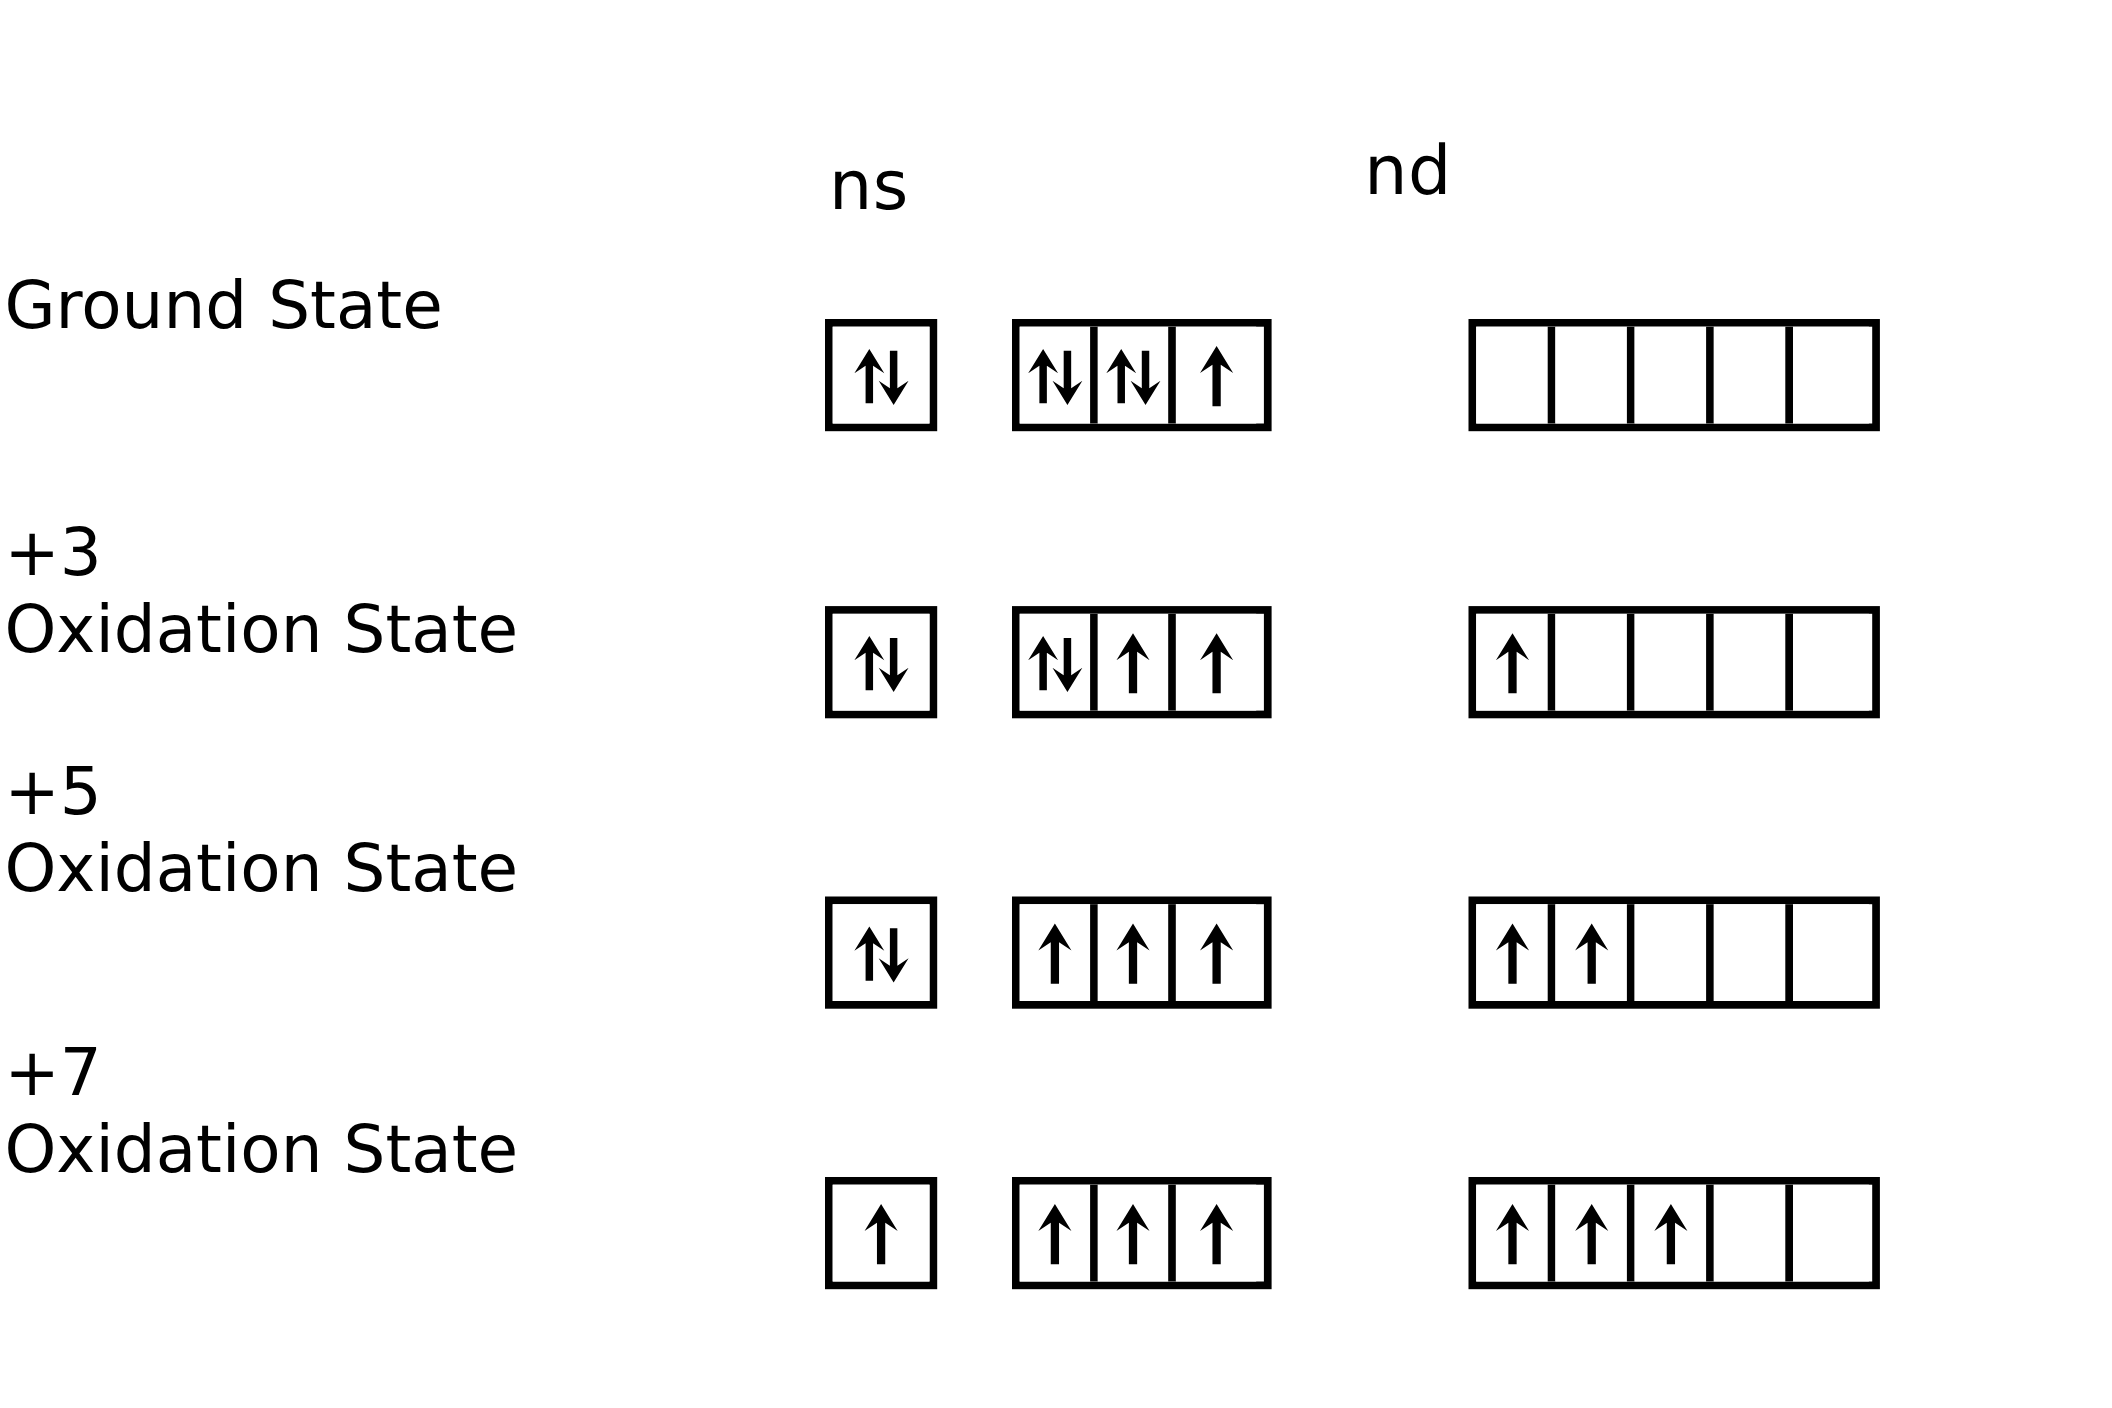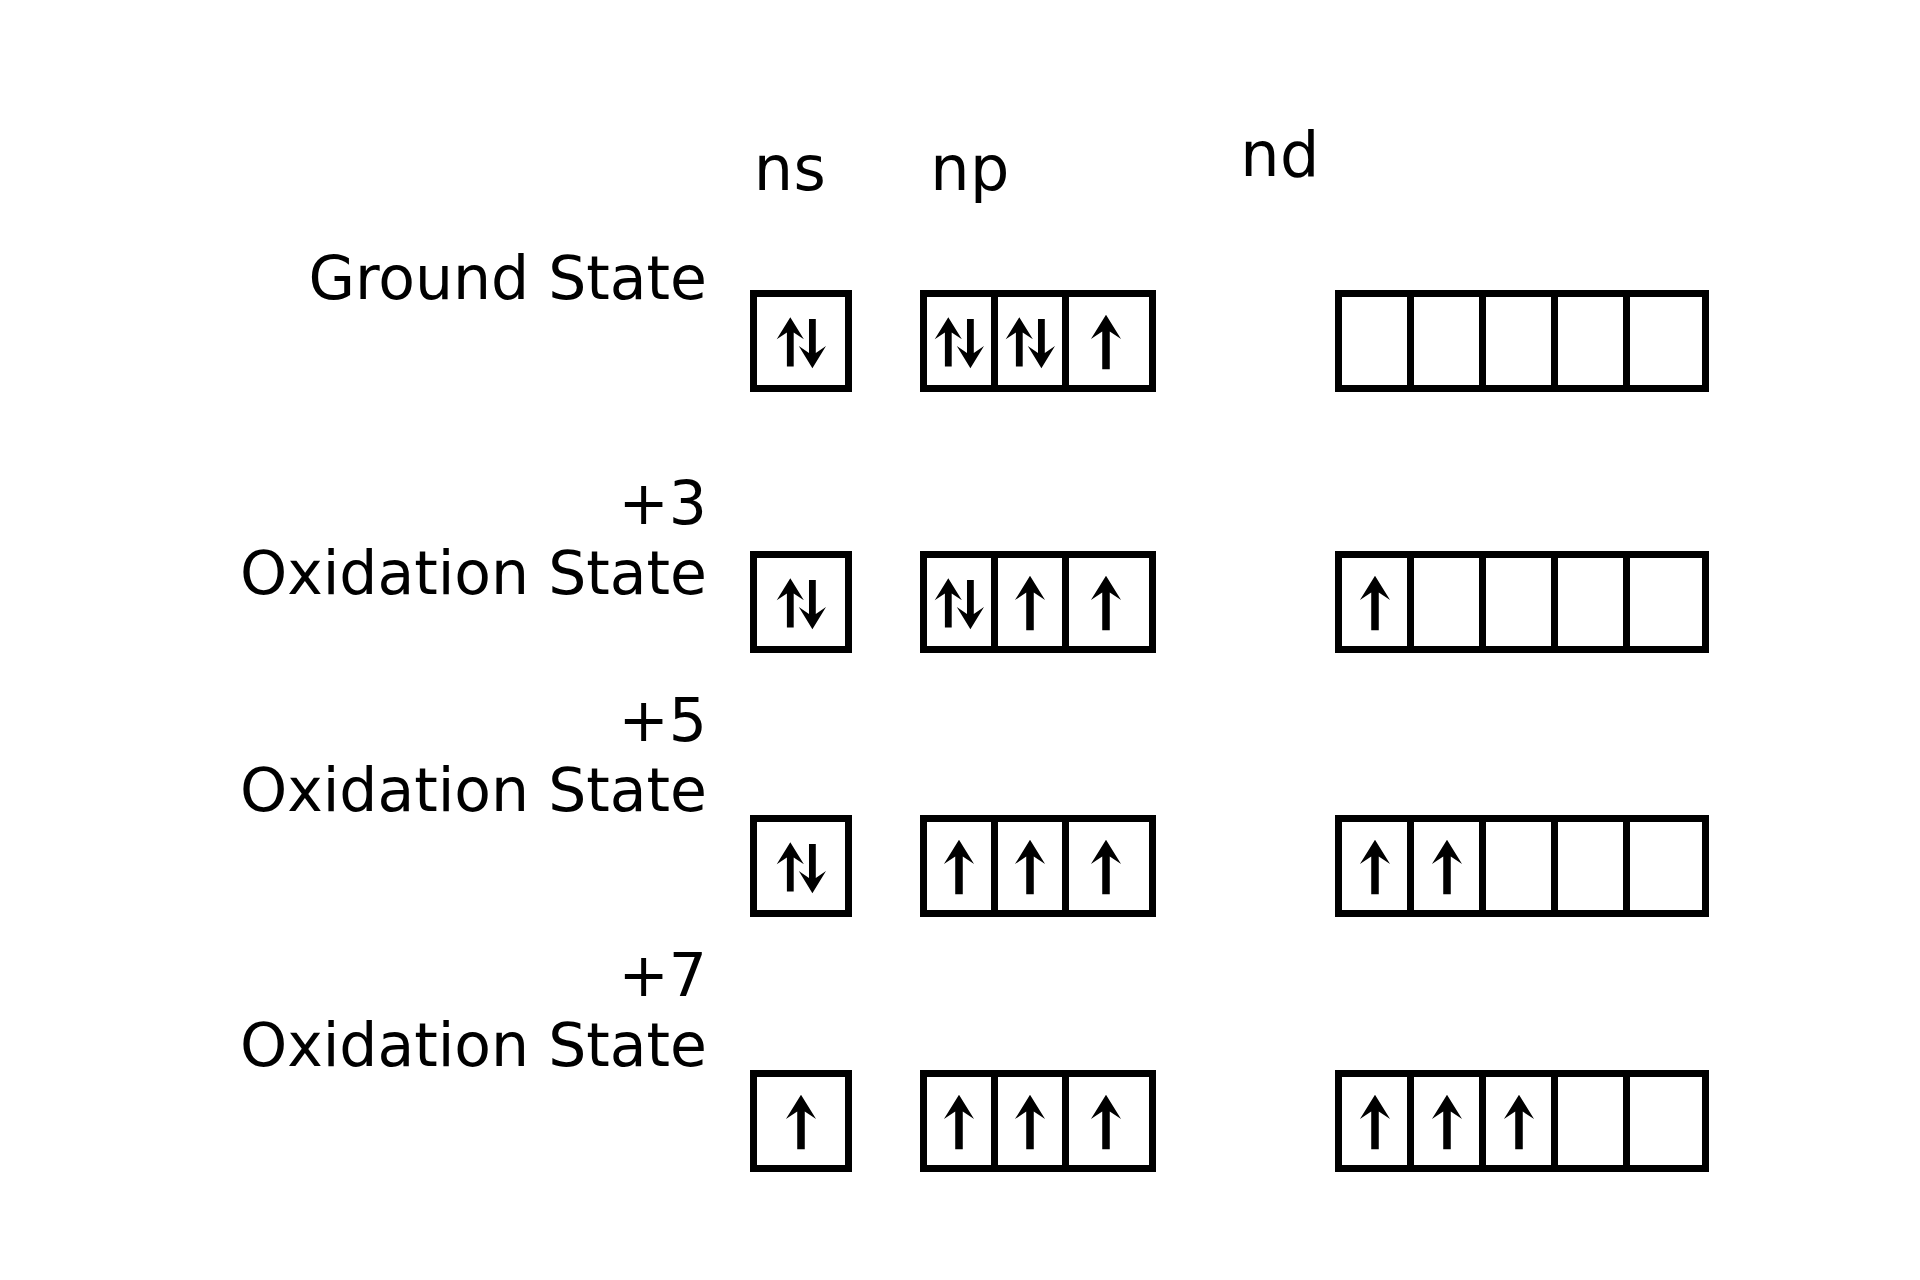--- a/index.html
+++ b/index.html
@@ -41,23 +41,23 @@
 
   
   .row {
     position: absolute;
     left: 0;
     width: 1920px;
     height: 120px;
   }
   .row-label {
     position: absolute;
-    left: 17px;
+    left: 4px;
     width: 690px;
-    text-align: right;
+    text-align: left;
     font-size: 60px;
     line-height: 70px;
     color: #000;
     white-space: nowrap;
   }
   .row-label .lbl-line1 { display: block; }
   .row-label .lbl-line2 { display: block; }
 
   
   .orbital-group {
@@ -116,21 +116,20 @@
   .ly-r1 { top: 468px; }
   .ly-r2 { top: 685px; }
   .ly-r3 { top: 940px; }
 </style>
 </head>
 <body>
 
 <div id="stage">
 
   <div class="col-header" id="hdr-ns">ns</div>
-  <div class="col-header" id="hdr-np">np</div>
   <div class="col-header" id="hdr-nd">nd</div>
 
   <div class="row">
     <div class="row-label ly-r0">
       <span class="lbl-line1">Ground State</span>
     </div>
 
     <div class="orbital-group grp-ns x-ns y-r0">
       <div class="orbital-box">
           <span class="arrows">

